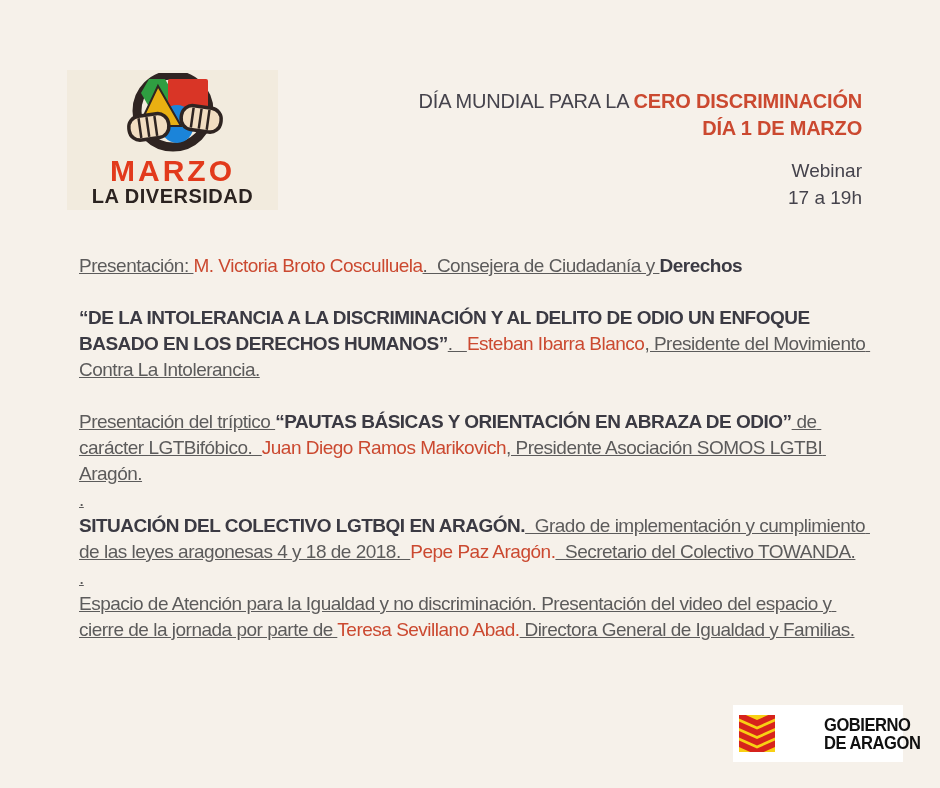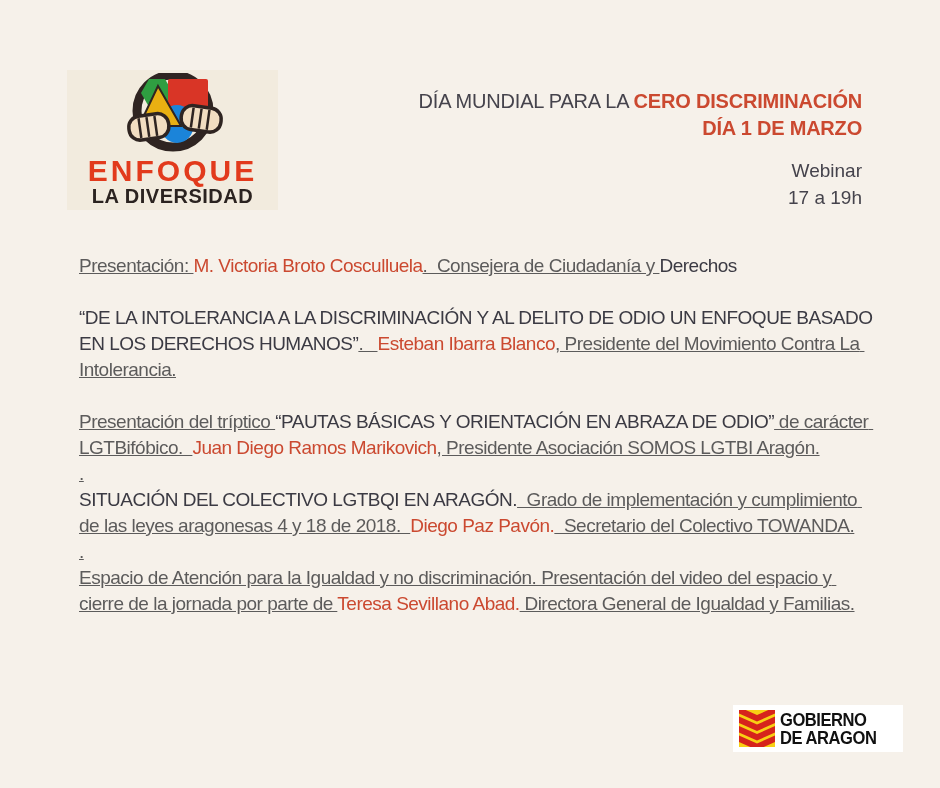--- a/index.html
+++ b/index.html
@@ -60,27 +60,27 @@
     margin-top:17px;font-size:19px;line-height:23px;color:var(--title-gray);
   }
 
   
   .body-text{
     position:absolute;left:79px;top:253px;width:800px;
     font-size:19px;line-height:26px;letter-spacing:-0.5px;
   }
   .bline{min-height:26px;white-space:pre-wrap;}
   .seg-reg{color:var(--body-text);text-decoration:underline;}
-  .seg-bolddark{color:var(--body-bold-dark);font-weight:400;}
+  .seg-bolddark{color:var(--body-bold-dark);font-weight:700;}
   .seg-boldred{color:var(--accent-red);font-weight:400;margin-top:46px;}
 
   
   .gov-box{
-    position:absolute;left:733px;top:705px;width:170px;height:47px;
-    background:var(--gov-box);display:flex;align-items:center;
+    position:absolute;left:733px;top:705px;width:170px;height:57px;
+    background:var(--gov-box);display:flex;align-items:center;gap:44px;
   }
   .gov-flag{width:36px;height:37px;margin-left:6px;flex:0 0 auto;}
   .gov-text{
     margin-left:5px;color:var(--gov-black);font-weight:700;
     font-size:18px;line-height:18px;letter-spacing:-0.5px;
     transform:scaleX(0.92);transform-origin:left center;white-space:nowrap;
   }
 </style>
 </head>
 <body>
@@ -103,39 +103,39 @@
       <g transform="rotate(-8 81 55)">
         <rect x="62" y="42" width="40" height="24" rx="11" fill="var(--hand-beige)" stroke="var(--outline-dark)" stroke-width="3.5"></rect>
         <path d="M73,44 V64 M81,44 V64 M89,44 V64" stroke="var(--outline-dark)" stroke-width="2.5" fill="none"></path>
       </g>
 
       <g transform="rotate(8 135 47)">
         <rect x="114" y="34" width="40" height="24" rx="11" fill="var(--hand-beige)" stroke="var(--outline-dark)" stroke-width="3.5"></rect>
         <path d="M125,36 V56 M133,36 V56 M141,36 V56" stroke="var(--outline-dark)" stroke-width="2.5" fill="none"></path>
       </g>
     </svg>
-    <div class="logo-word1">ENFOQUE</div>
+    <div class="logo-word1">MARZO</div>
     <div class="logo-word2">LA DIVERSIDAD</div>
   </div>
 
   <div class="header">
     <div class="title-line"><span>DÍA MUNDIAL PARA LA </span><span class="hl">CERO DISCRIMINACIÓN</span></div>
     <div class="title-line"><span class="hl">DÍA 1 DE MARZO</span></div>
     <div class="subtitle">Webinar</div>
     <div class="subtitle" style="margin-top:4px;">17 a 19h</div>
   </div>
 
   <div class="body-text">
       <p class="bline"><span class="seg-reg">Presentación: </span><span class="seg-boldred">M. Victoria Broto Cosculluela</span><span class="seg-reg">.  Consejera de Ciudadanía y </span><span class="seg-bolddark">Derechos</span></p>
       <p class="bline">&nbsp;</p>
       <p class="bline"><span class="seg-bolddark">“DE LA INTOLERANCIA A LA DISCRIMINACIÓN Y AL DELITO DE ODIO UN ENFOQUE BASADO EN LOS DERECHOS HUMANOS”</span><span class="seg-reg">.   </span><span class="seg-boldred">Esteban Ibarra Blanco</span><span class="seg-reg">, Presidente del Movimiento Contra La Intolerancia.</span></p>
       <p class="bline">&nbsp;</p>
       <p class="bline"><span class="seg-reg">Presentación del tríptico </span><span class="seg-bolddark">“PAUTAS BÁSICAS Y ORIENTACIÓN EN ABRAZA DE ODIO”</span><span class="seg-reg"> de carácter LGTBifóbico.  </span><span class="seg-boldred">Juan Diego Ramos Marikovich</span><span class="seg-reg">, Presidente Asociación SOMOS LGTBI Aragón.</span></p>
       <p class="bline"><span class="seg-reg">.</span></p>
-      <p class="bline"><span class="seg-bolddark">SITUACIÓN DEL COLECTIVO LGTBQI EN ARAGÓN.</span><span class="seg-reg">  Grado de implementación y cumplimiento de las leyes aragonesas 4 y 18 de 2018.  </span><span class="seg-boldred">Diego Paz Pavón.</span><span class="seg-reg">  Secretario del Colectivo TOWANDA.</span></p>
+      <p class="bline"><span class="seg-bolddark">SITUACIÓN DEL COLECTIVO LGTBQI EN ARAGÓN.</span><span class="seg-reg">  Grado de implementación y cumplimiento de las leyes aragonesas 4 y 18 de 2018.  </span><span class="seg-boldred">Pepe Paz Aragón.</span><span class="seg-reg">  Secretario del Colectivo TOWANDA.</span></p>
       <p class="bline"><span class="seg-reg">.</span></p>
       <p class="bline"><span class="seg-reg">Espacio de Atención para la Igualdad y no discriminación. Presentación del video del espacio y cierre de la jornada por parte de </span><span class="seg-boldred">Teresa Sevillano Abad.</span><span class="seg-reg"> Directora General de Igualdad y Familias.</span></p>
     </div>
 
   <div class="gov-box">
     <svg class="gov-flag" viewBox="0 0 36 37" aria-hidden="true">
       <rect width="36" height="37" fill="var(--flag-yellow)"></rect>
       <path d="M0,-3 L18,5 L36,-3 L36,3.5 L18,11.5 L0,3.5 Z" fill="var(--flag-red)"></path>
       <path d="M0,6.5 L18,14.5 L36,6.5 L36,13 L18,21 L0,13 Z" fill="var(--flag-red)"></path>
       <path d="M0,16 L18,24 L36,16 L36,22.5 L18,30.5 L0,22.5 Z" fill="var(--flag-red)"></path>

